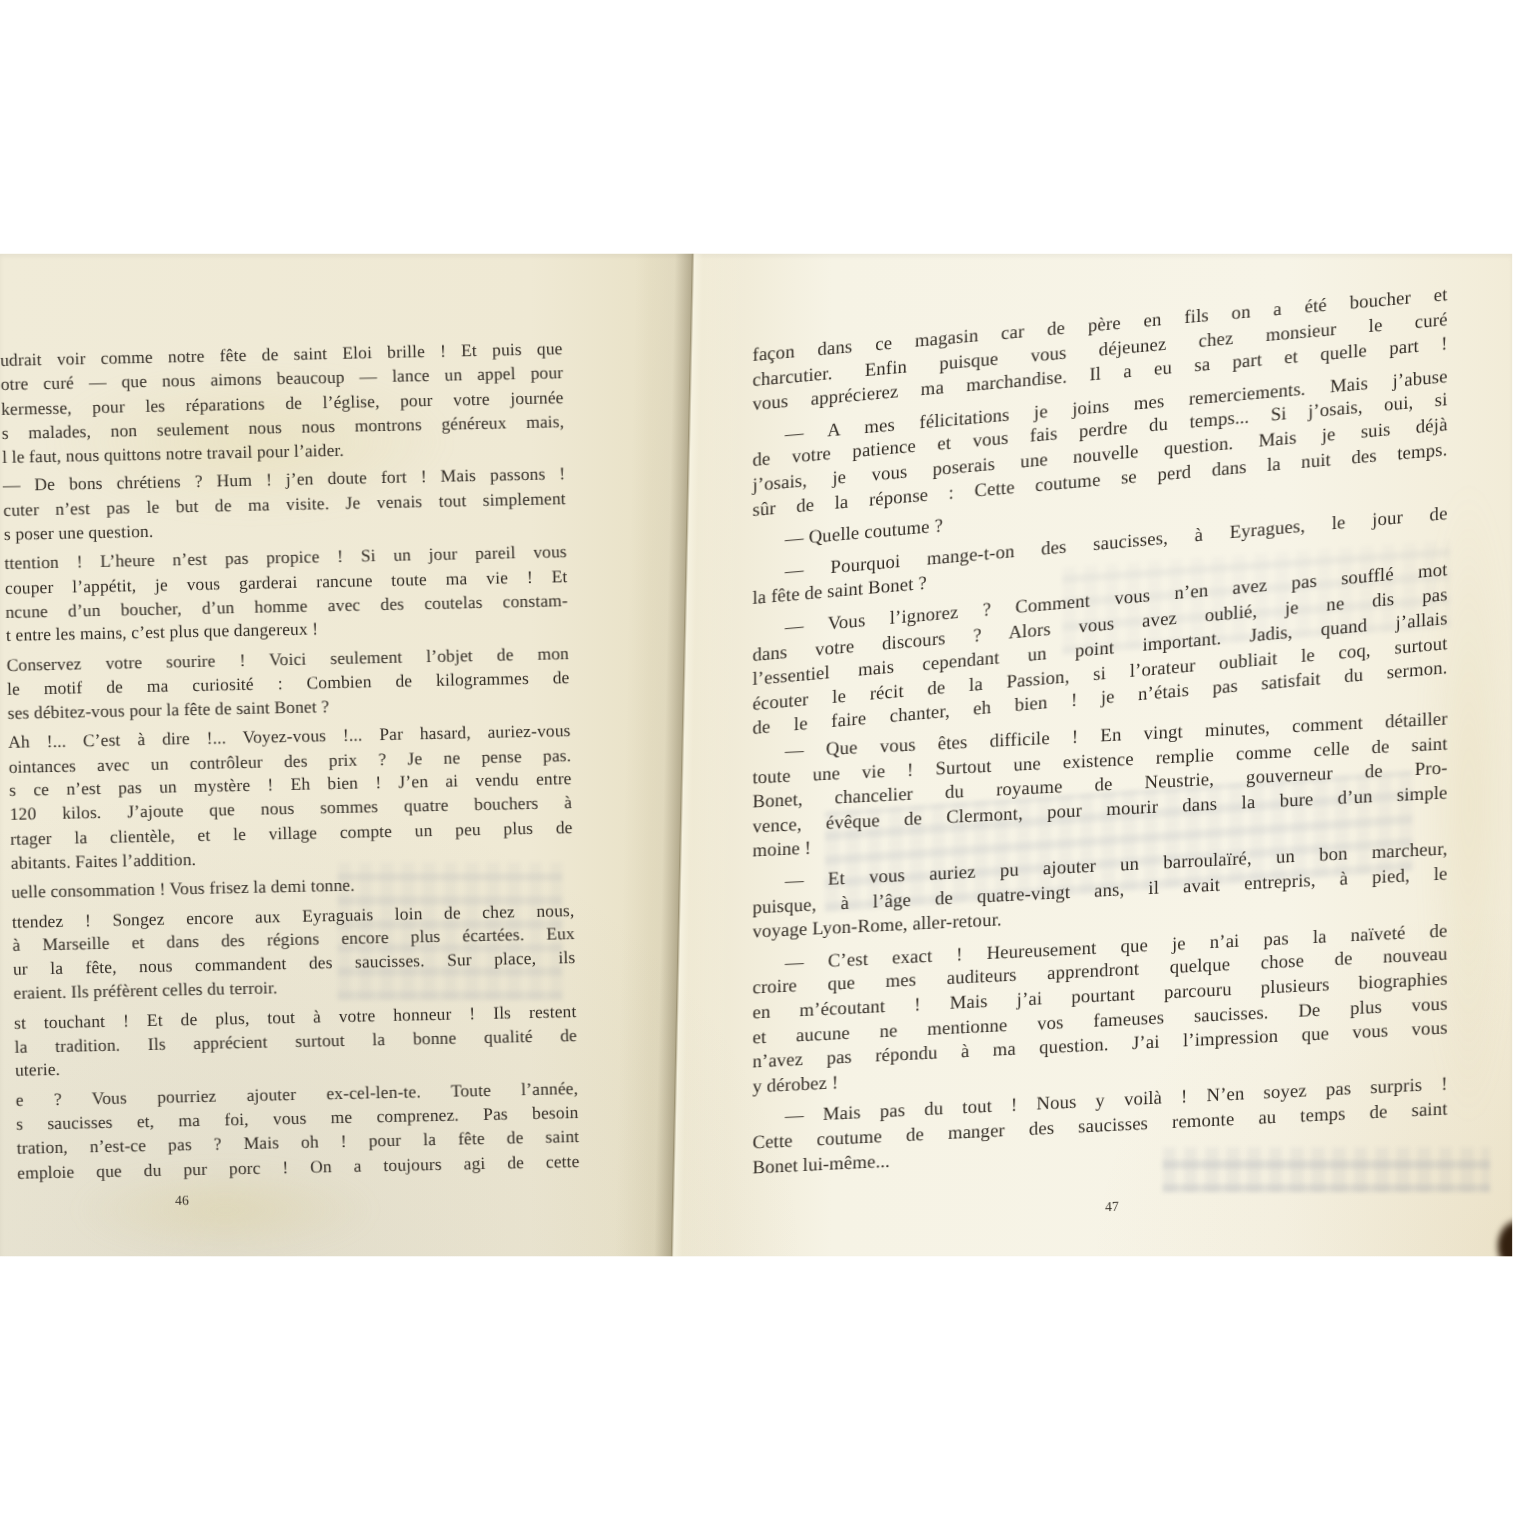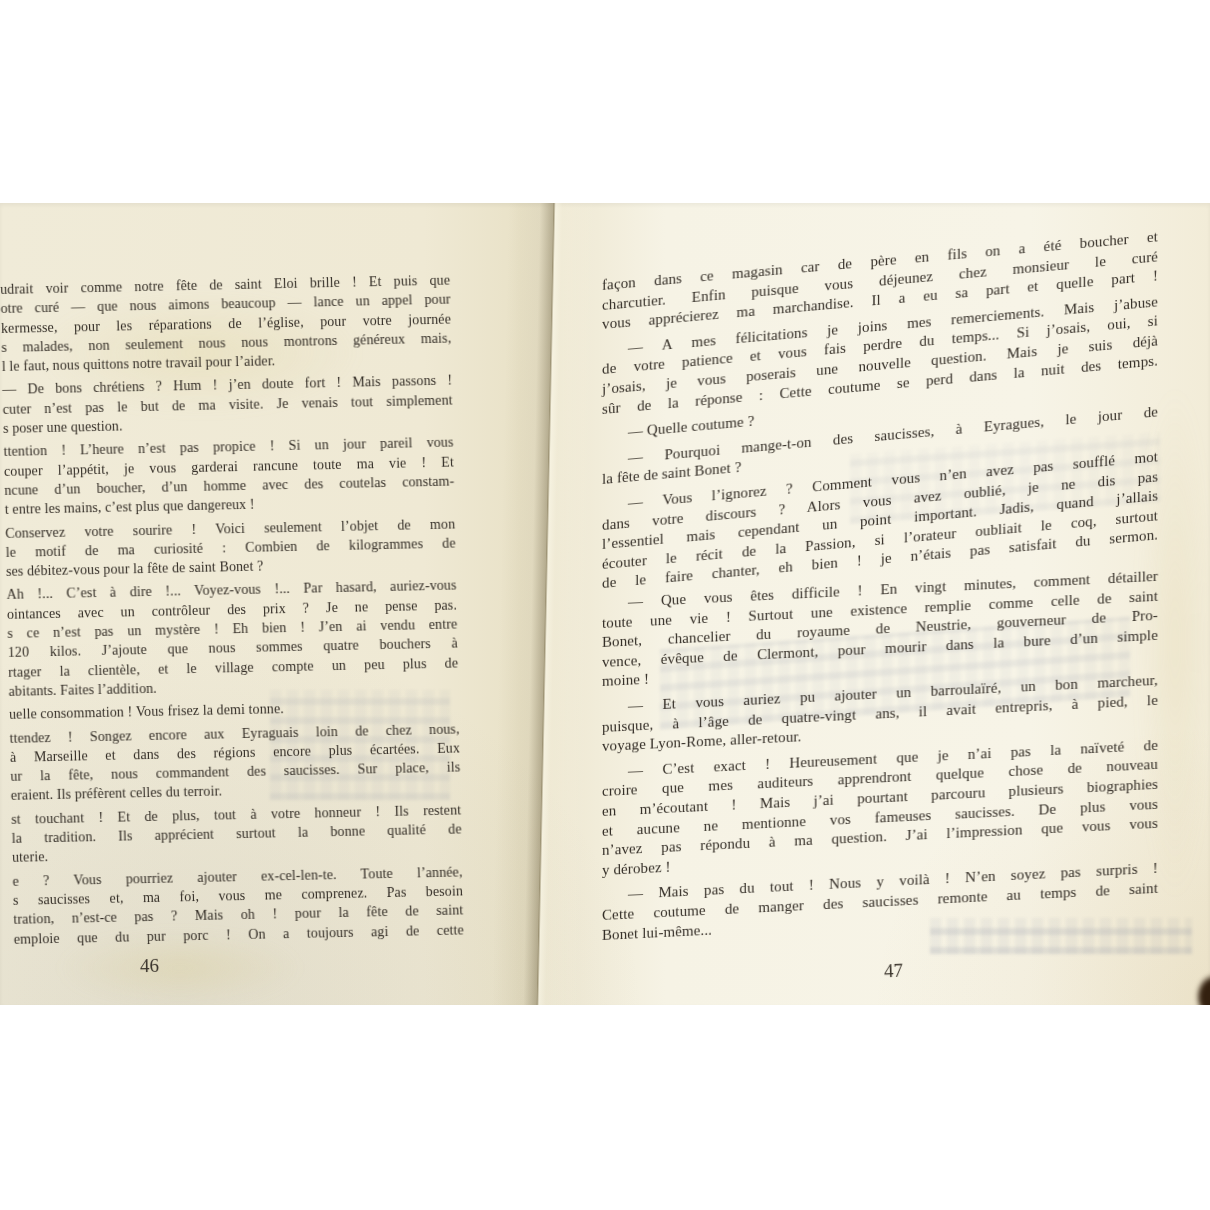--- a/index.html
+++ b/index.html
@@ -27,21 +27,21 @@
   .right-a{left:602px;top:73px;width:556px;font-size:15px;line-height:19.6px;transform:skewY(-5deg);transform-origin:0 0;}
   .right-b{left:602px;top:391px;width:556px;font-size:15px;line-height:19.6px;transform:skewY(-2.8deg);transform-origin:0 0;}
   .line{text-align:left;white-space:normal;}
   .line.j{text-align:justify;text-align-last:justify;text-justify:inter-word;}
   .line.i{text-indent:26px;}
   .left-text .line.p{margin-top:4px;}
   .right-a .line.p,.right-b .line.p{margin-top:6px;}
   .right-b .line:first-child{margin-top:0;}
   .pagenum{
     position:absolute;font-family:"Liberation Serif","DejaVu Serif",serif;
-    font-size:19px;color:#3a342c;filter:blur(0.3px);
+    font-size:11px;color:#3a342c;filter:blur(0.3px);
   }
   .pn-left{left:140px;top:752px;transform:rotate(-1deg);}
   .pn-right{left:884px;top:757px;transform:rotate(-2.5deg);}
   .ghost{
     position:absolute;filter:blur(1.6px);opacity:.5;pointer-events:none;
     background:
       repeating-linear-gradient(0deg, rgba(115,125,150,0.20) 0 7px, rgba(0,0,0,0) 7px 19px),
       repeating-linear-gradient(90deg, rgba(115,125,150,0.10) 0 11px, rgba(0,0,0,0) 11px 17px);
   }
   .gh1{left:270px;top:487px;width:180px;height:110px;}

